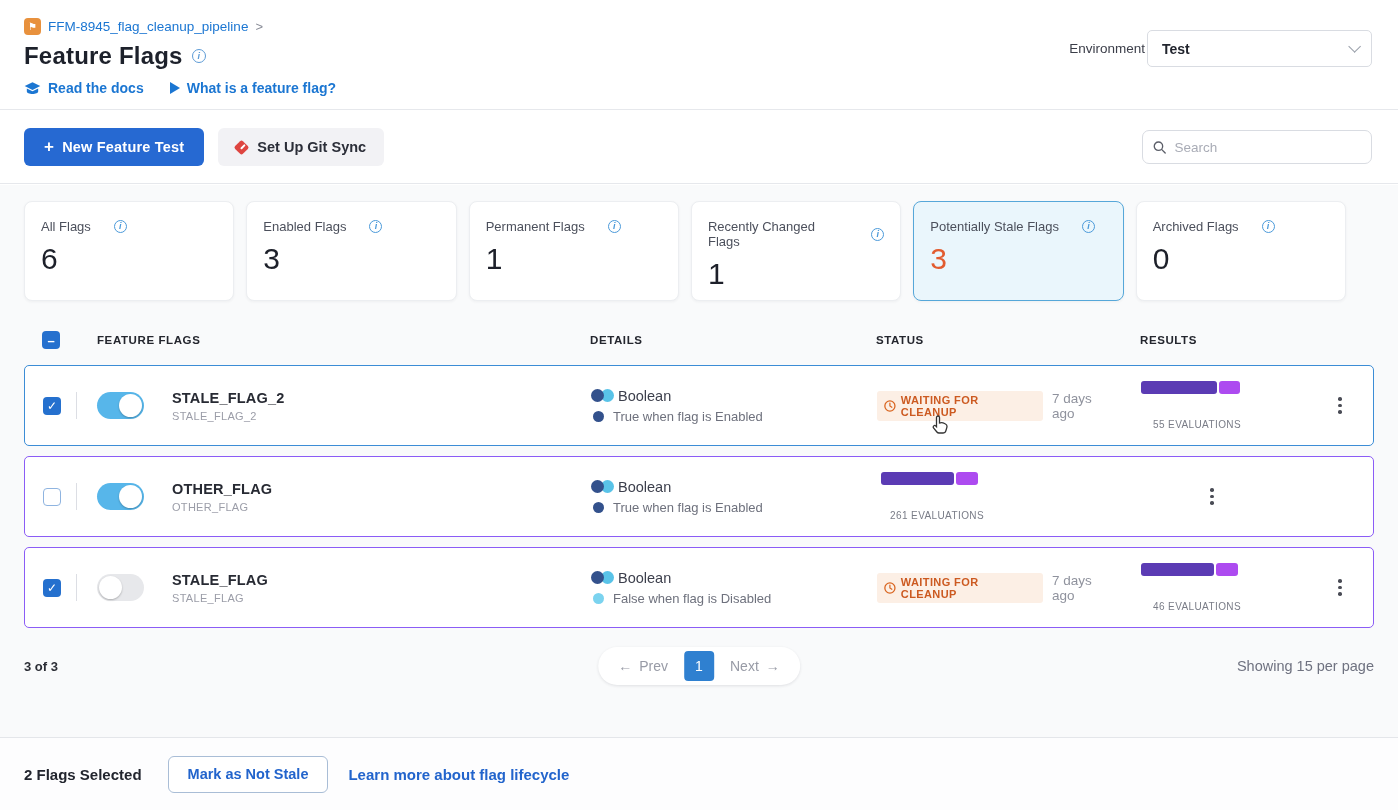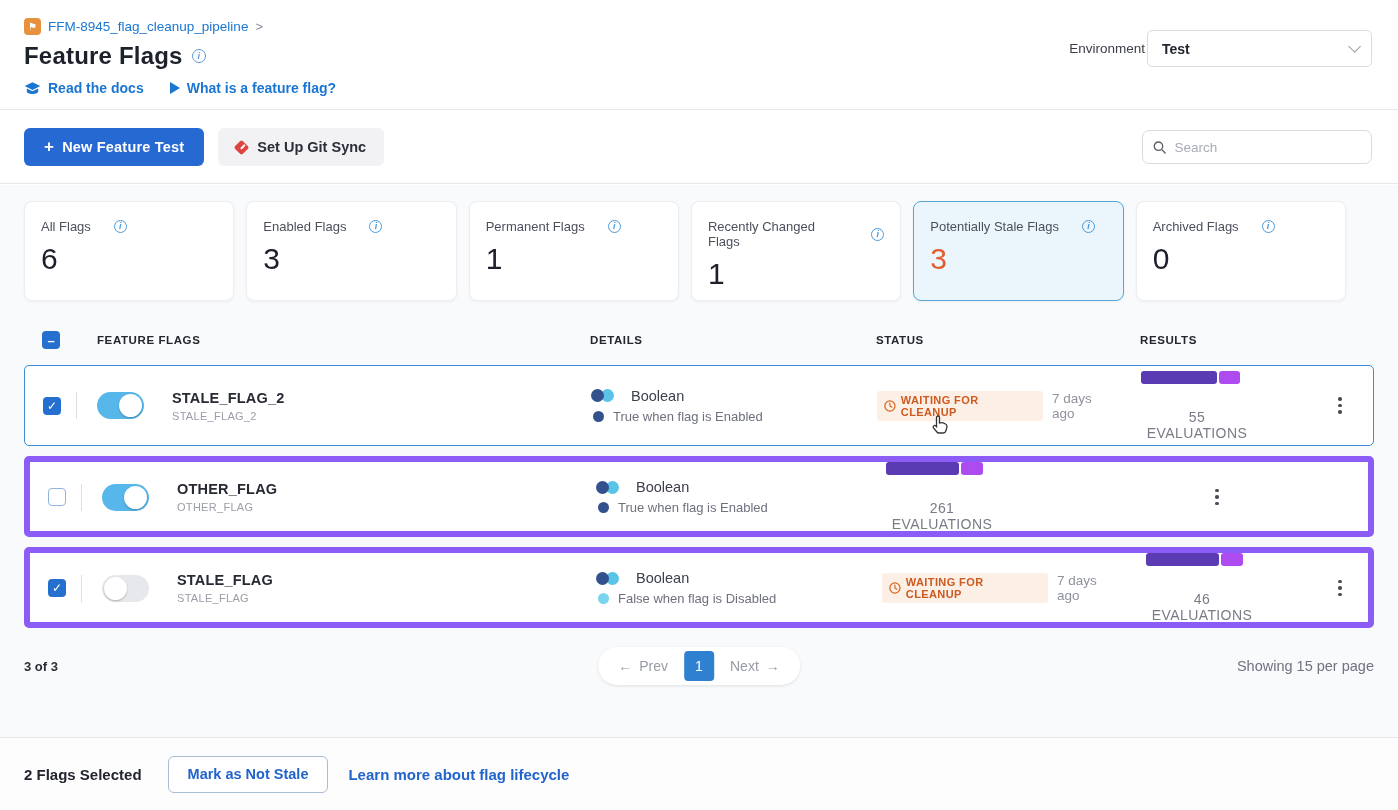--- a/index.html
+++ b/index.html
@@ -52,57 +52,57 @@
   .th-flags .th { margin-left:37px; }
   .cell-pad { padding-left:20px; }
   .cell-results { padding-left:24px; }
 
   .checkbox { width:18px; height:18px; border-radius:4px; display:flex; align-items:center; justify-content:center; font-size:12px; color:#fff; cursor:pointer; line-height:1; }
   .checkbox.checked, .checkbox.indeterminate { background:#2570ce; }
   .checkbox.indeterminate { font-size:13px; font-weight:bold; }
   .checkbox.unchecked { background:#fff; border:1.6px solid #8fb4e0; }
   .thead .checkbox { margin-left:18px; }
 
-  .row { height:81px; background:#fff; border:6px solid #8b5cf6; border-radius:5px; margin-bottom:10px; }
+  .row { height:81px; background:#fff; border:1px solid #8b5cf6; border-radius:5px; margin-bottom:10px; }
   .row.highlighted { border:1.5px solid #3c8dd6; }
   .row-c1 { display:flex; align-items:center; }
   .row-c1 .checkbox { margin-left:18px; }
   .vdiv { width:1px; height:27px; background:#dcdee4; margin-left:15px; }
   .toggle { width:47px; height:27px; border-radius:14px; margin-left:20px; position:relative; cursor:pointer; }
   .toggle.on { background:#57b6ea; }
   .toggle.off { background:#e7e8eb; }
   .knob { width:23px; height:23px; background:#fff; border-radius:50%; position:absolute; top:2px; box-shadow:0 1px 2px rgba(0,0,0,.25); }
   .toggle.on .knob { right:2px; }
   .toggle.off .knob { left:2px; }
   .name-block { margin-left:28px; }
   .flag-name { font-size:14.5px; font-weight:bold; color:#272a33; letter-spacing:.2px; }
   .flag-id { font-size:11px; color:#9b9da8; margin-top:4px; letter-spacing:.3px; }
 
-  .detail-line1 { display:flex; align-items:center; gap:17px; }
+  .detail-line1 { display:flex; align-items:center; gap:4px; }
   .bool-icon { width:23px; height:13px; position:relative; }
   .bool-icon i { position:absolute; width:13px; height:13px; border-radius:50%; top:0; }
   .bool-icon .c-navy { left:0; background:#33518c; z-index:2; }
   .bool-icon .c-cyan { right:0; background:#59c3e8; z-index:1; }
   .detail-type { font-size:14.5px; color:#3c3f4c; }
   .detail-line2 { display:flex; align-items:center; gap:9px; margin-top:5px; }
   .rule-dot { width:11px; height:11px; border-radius:50%; margin-left:2px; }
   .rule-text { font-size:13px; color:#6e717d; }
 
   .status-cell { display:flex; align-items:center; }
   .badge { display:inline-flex; align-items:center; gap:5px; padding:3px 7px; border-radius:3px; font-size:11px; font-weight:bold; letter-spacing:.4px; }
   .badge.warning { background:#fcefe5; color:#cc5a21; }
   .badge.active { background:#e4f1fc; color:#4b90d6; }
   .clock-icon { width:12px; height:12px; }
   .age { font-size:13.5px; color:#8f929d; margin-left:9px; }
 
   .results-cell { width:112px; }
   .eval-bar { display:flex; gap:2px; height:13px; }
   .bar-main { background:#5b3bb4; border-radius:3px; height:13px; }
   .bar-alt { background:#ad4bf0; border-radius:3px; height:13px; }
-  .eval-label { font-size:14px; color:#797c87; letter-spacing:.4px; margin-top:25px; text-align:center; }
+  .eval-label { font-size:10px; color:#797c87; letter-spacing:.4px; margin-top:25px; text-align:center; }
 
   .kebab-cell { display:flex; justify-content:center; }
   .kebab { display:flex; flex-direction:column; gap:3px; padding:6px; cursor:pointer; }
   .kebab i { width:3.5px; height:3.5px; border-radius:50%; background:#4a4c55; }
 
   
   .pagination-row { display:flex; align-items:center; margin-top:18px; position:relative; height:40px; }
   .page-count { font-size:13px; font-weight:bold; color:#2c2e36; }
   .pager { position:absolute; left:50%; transform:translateX(-50%); display:flex; align-items:center; background:#fff; border-radius:19px; box-shadow:0 1px 3px rgba(40,41,61,.12); padding:4px 6px; gap:2px; }
   .pager-btn { display:flex; align-items:center; gap:7px; font-size:14px; color:#989ba6; padding:6px 14px; cursor:pointer; background:none; border:none; font-family:inherit; }

